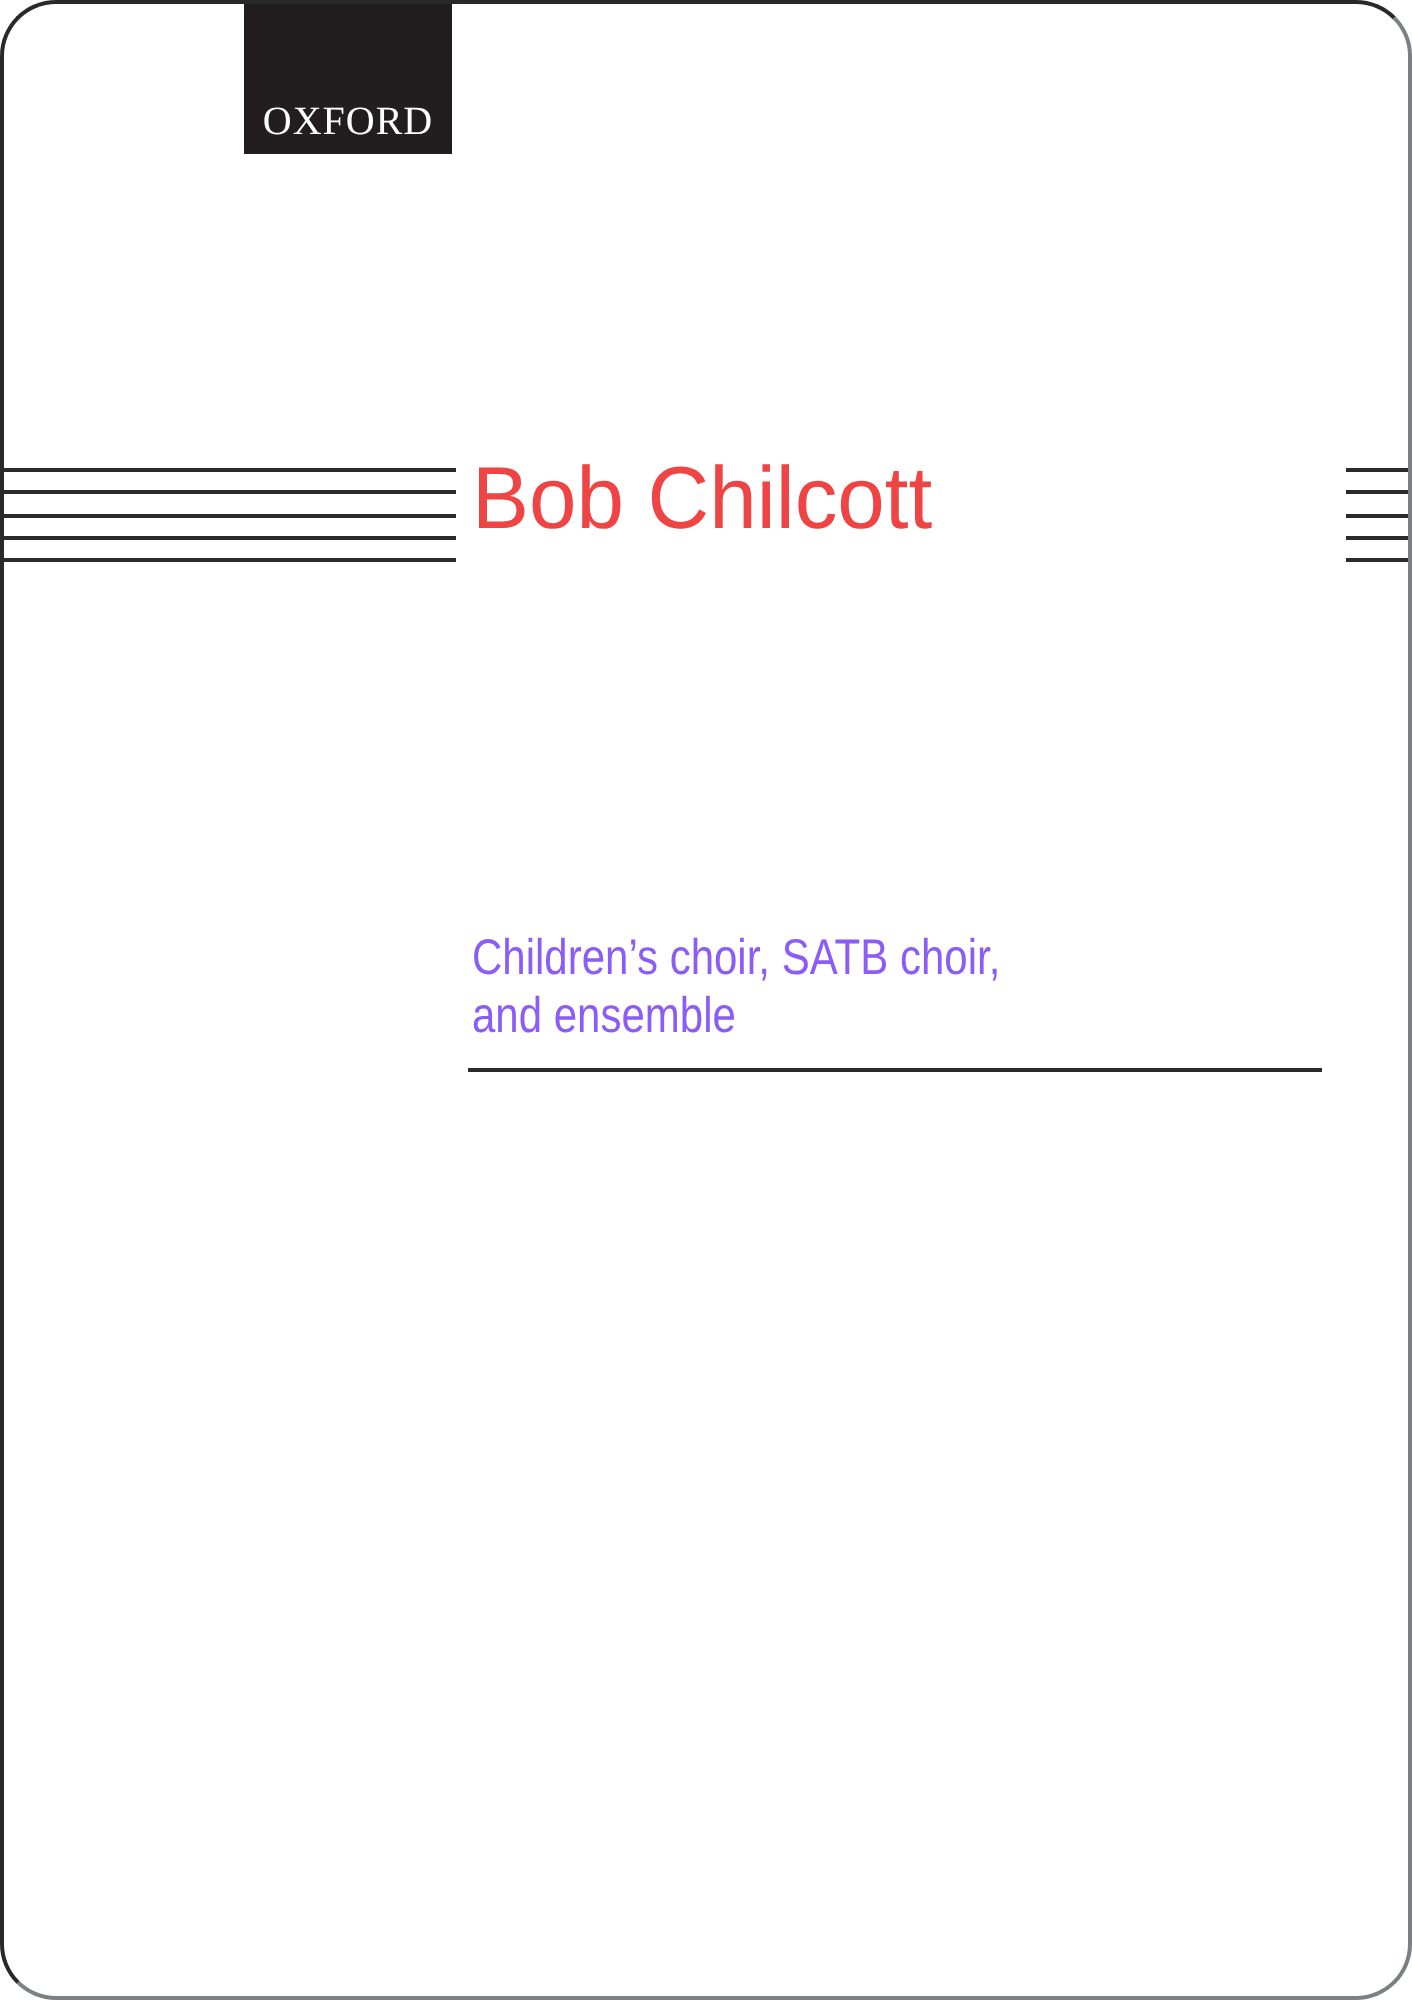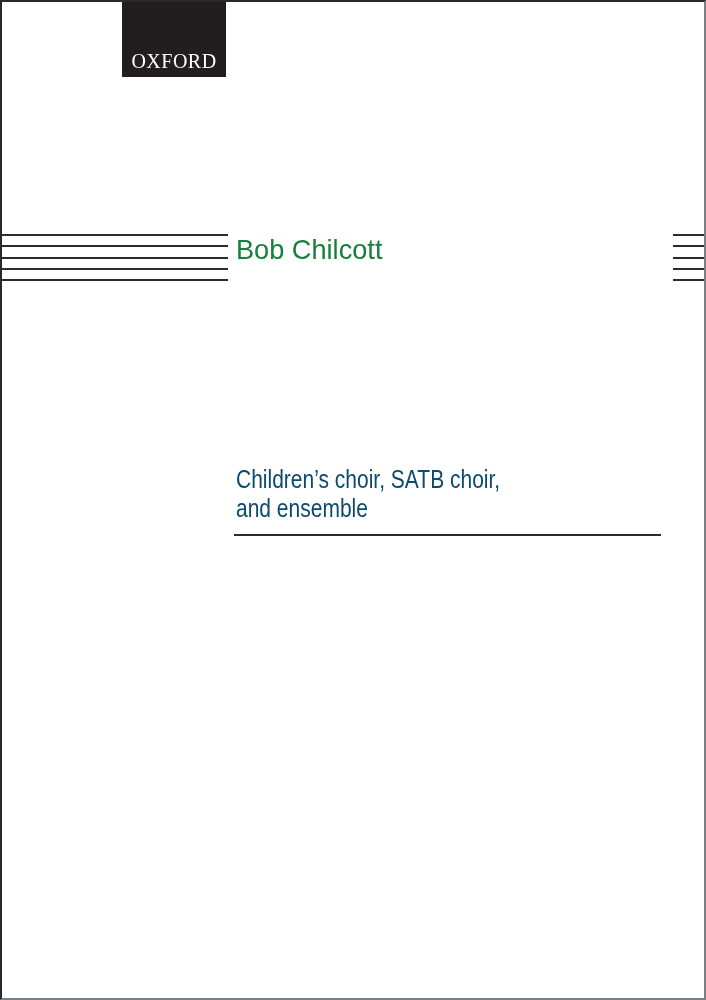--- a/index.html
+++ b/index.html
@@ -13,20 +13,21 @@
     left: 0; top: 0;
     width: 706px;
     height: 1000px;
     box-sizing: border-box;
     background: #ffffff;
     border-top: 2px solid #29292b;
     border-left: 2px solid #29292b;
     border-right: 2px solid #7d8082;
     border-bottom: 2px solid #7d8082;
     overflow: hidden;
+    border-radius: 28px;
   }
   
   .oxford-box {
     position: absolute;
     left: 120px;
     top: 0;
     width: 104px;
     height: 75px;
     background: #221e1f;
   }
@@ -53,24 +54,24 @@
   .sl-1 { top: 232px; }
   .sl-2 { top: 243px; }
   .sl-3 { top: 255px; }
   .sl-4 { top: 266px; }
   .sl-5 { top: 277px; }
   
   .composer {
     position: absolute;
     left: 234px;
     top: 230px;
-    font-size: 28px;
+    font-size: 44px;
     line-height: 36px;
     font-weight: 400;
-    color: #15803d;
+    color: #ef4444;
     white-space: nowrap;
   }
   .composer .squeeze {
     display: inline-block;
     transform: scaleX(0.97);
     transform-origin: left center;
   }
   .work-title {
     position: absolute;
     left: 234px;
@@ -86,21 +87,21 @@
     transform: scaleX(0.92);
     transform-origin: left center;
   }
   .instrumentation {
     position: absolute;
     left: 234px;
     top: 463px;
     font-size: 25px;
     line-height: 29px;
     font-weight: 400;
-    color: #0c4a6e;
+    color: #8b5cf6;
     white-space: nowrap;
   }
   .instrumentation .squeeze {
     display: inline-block;
     transform: scaleX(0.84);
     transform-origin: left center;
   }
   .divider-rule {
     position: absolute;
     left: 232px;

